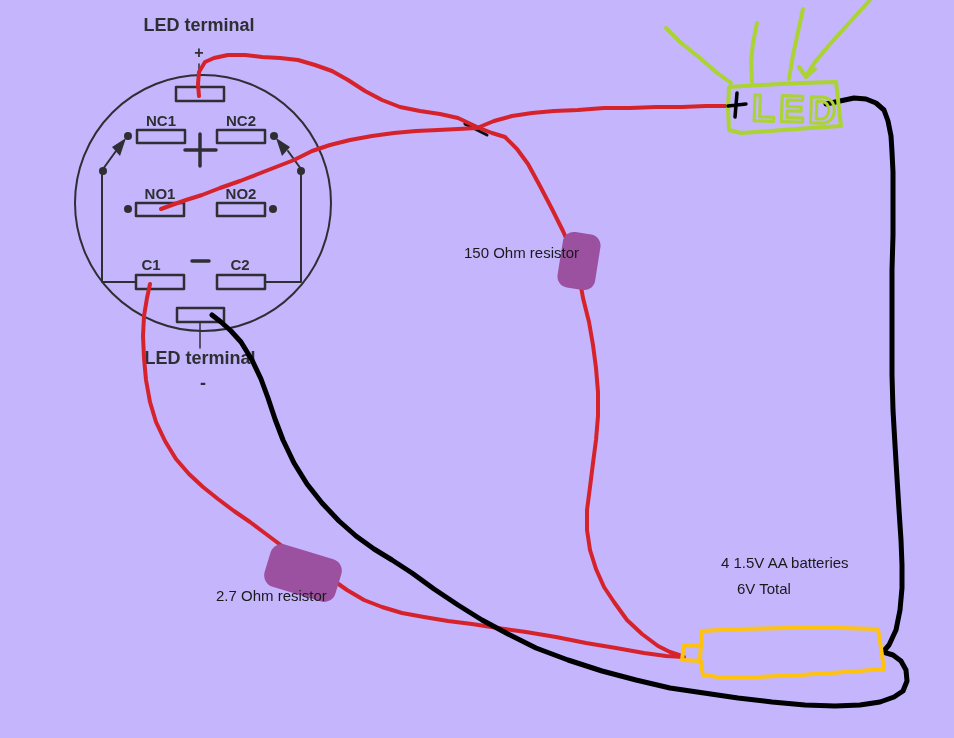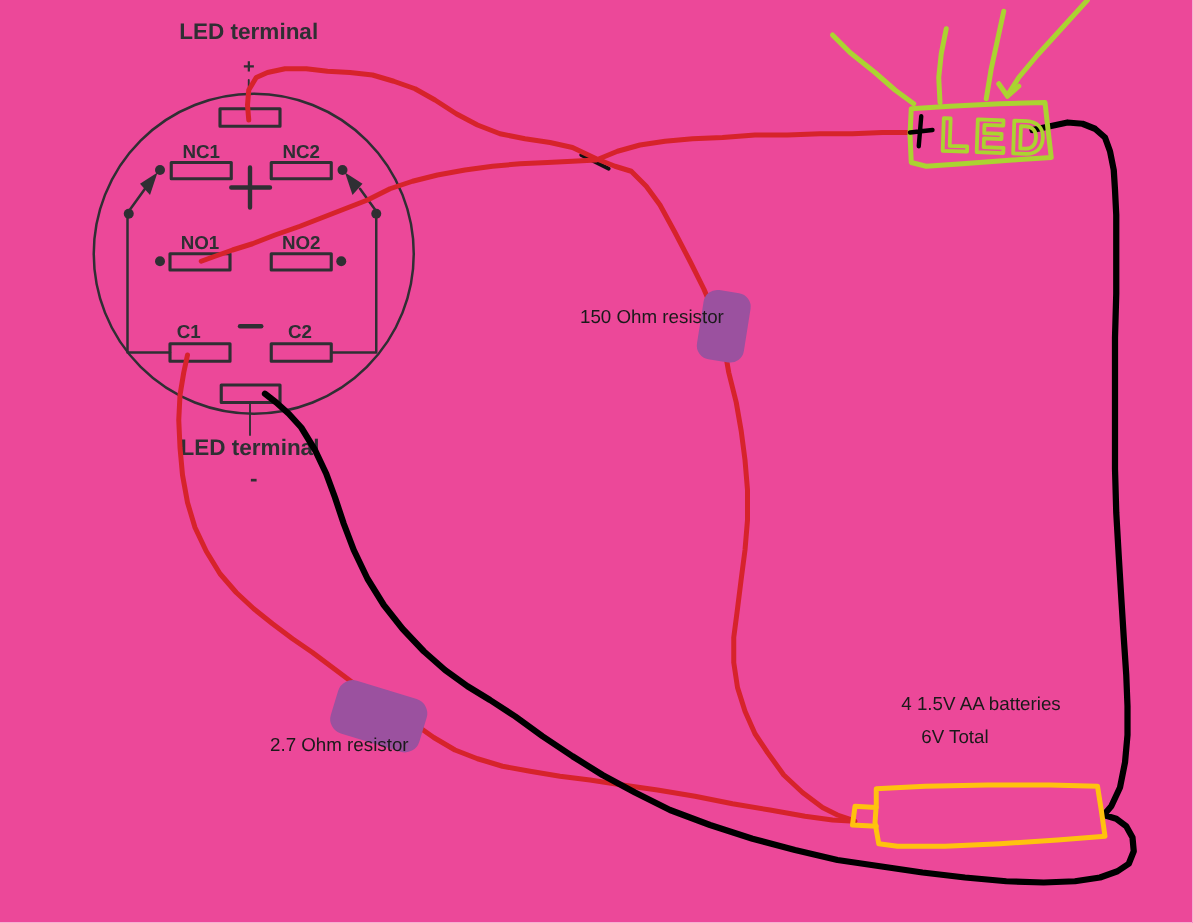--- a/index.html
+++ b/index.html
@@ -1,16 +1,16 @@
 <!DOCTYPE html>
 <html style="--wire-positive: #d6232b; --wire-negative: #000000; --resistor-body: #9b519f; --battery-outline: #ffc20e; --led-outline: #abd331; --diagram-ink: #2f2f33; --annotation-ink: #1a1a1a;"><head>
 <meta charset="utf-8">
 <style>
   html,body{margin:0;padding:0;background:#ffffff;}
-  .canvas{position:relative;width:954px;height:738px;background:#ec4899;overflow:hidden;
+  .canvas{position:relative;width:954px;height:738px;background:#c4b5fd;overflow:hidden;
           font-family:"Liberation Sans",sans-serif;}
   svg{display:block;}
   svg *{stroke-linecap:round;stroke-linejoin:round;}
   .wire-red{fill:none;stroke:var(--wire-positive,#d6232b);stroke-width:4;}
   .wire-black{fill:none;stroke:var(--wire-negative,#000000);stroke-width:5;}
   .ink{stroke:var(--diagram-ink,#2f2f33);fill:none;}
   .ink-fill{fill:var(--diagram-ink,#2f2f33);stroke:none;}
   .green{fill:none;stroke:var(--led-outline,#abd331);stroke-width:4;}
   .yellow{fill:none;stroke:var(--battery-outline,#ffc20e);stroke-width:4;}
   .blob{fill:var(--resistor-body,#9b519f);stroke:none;}

